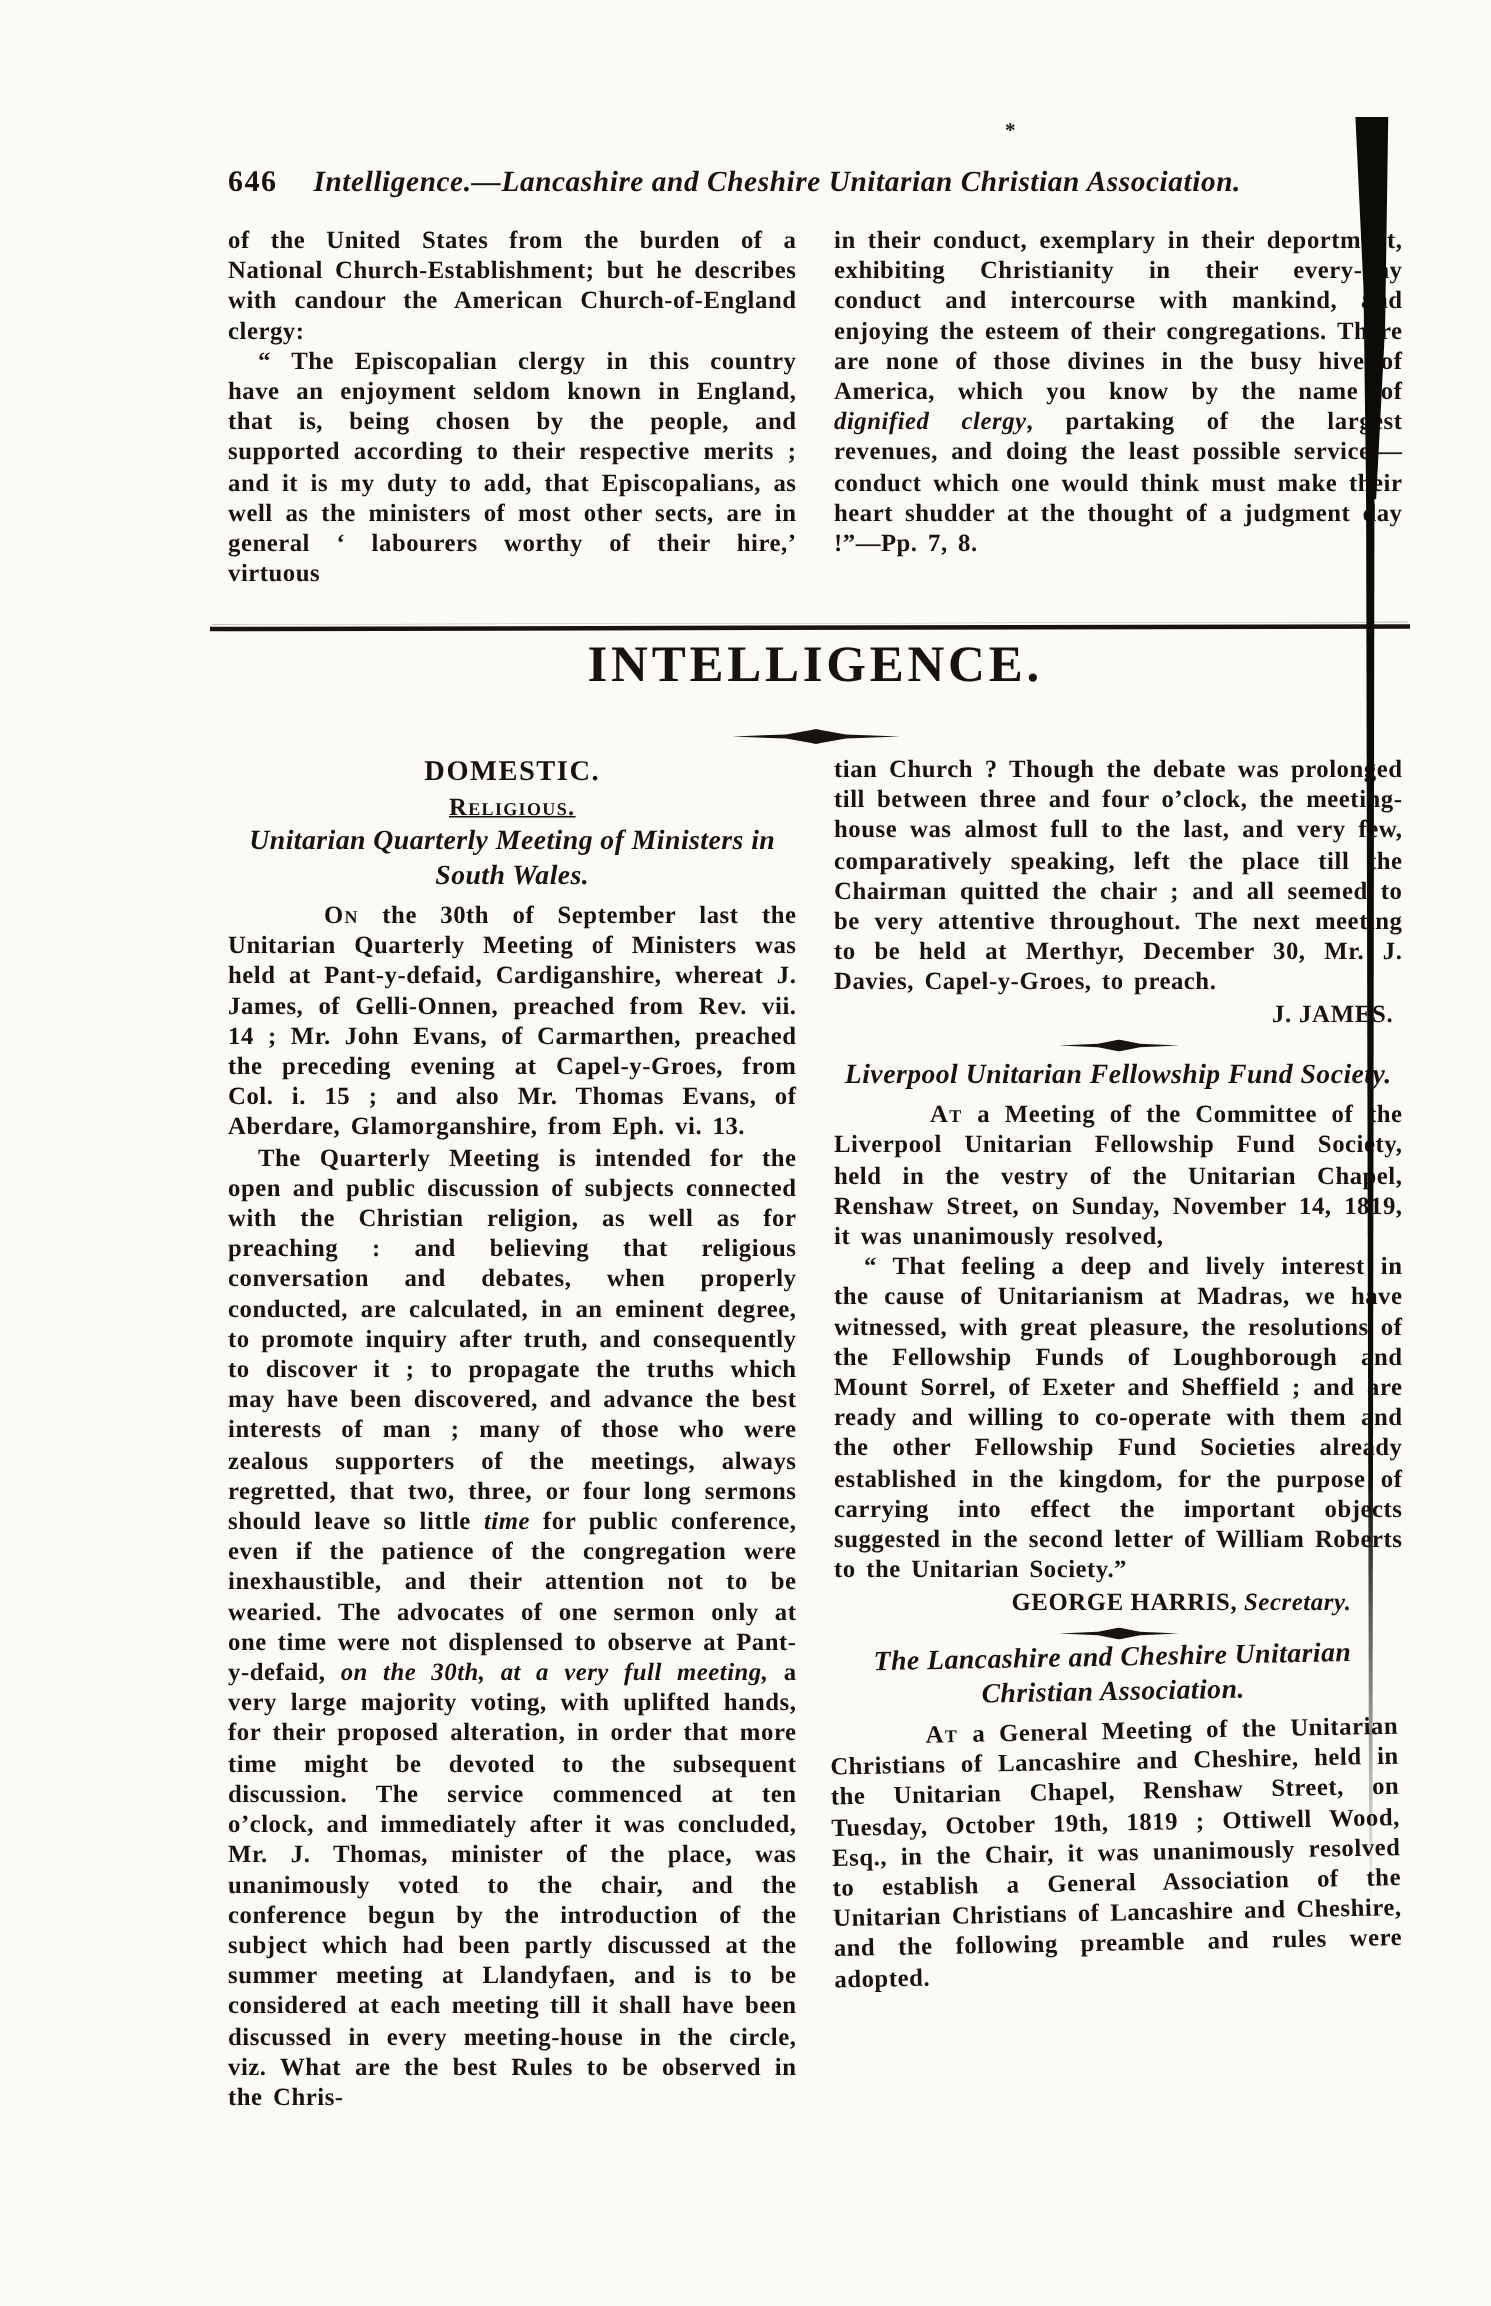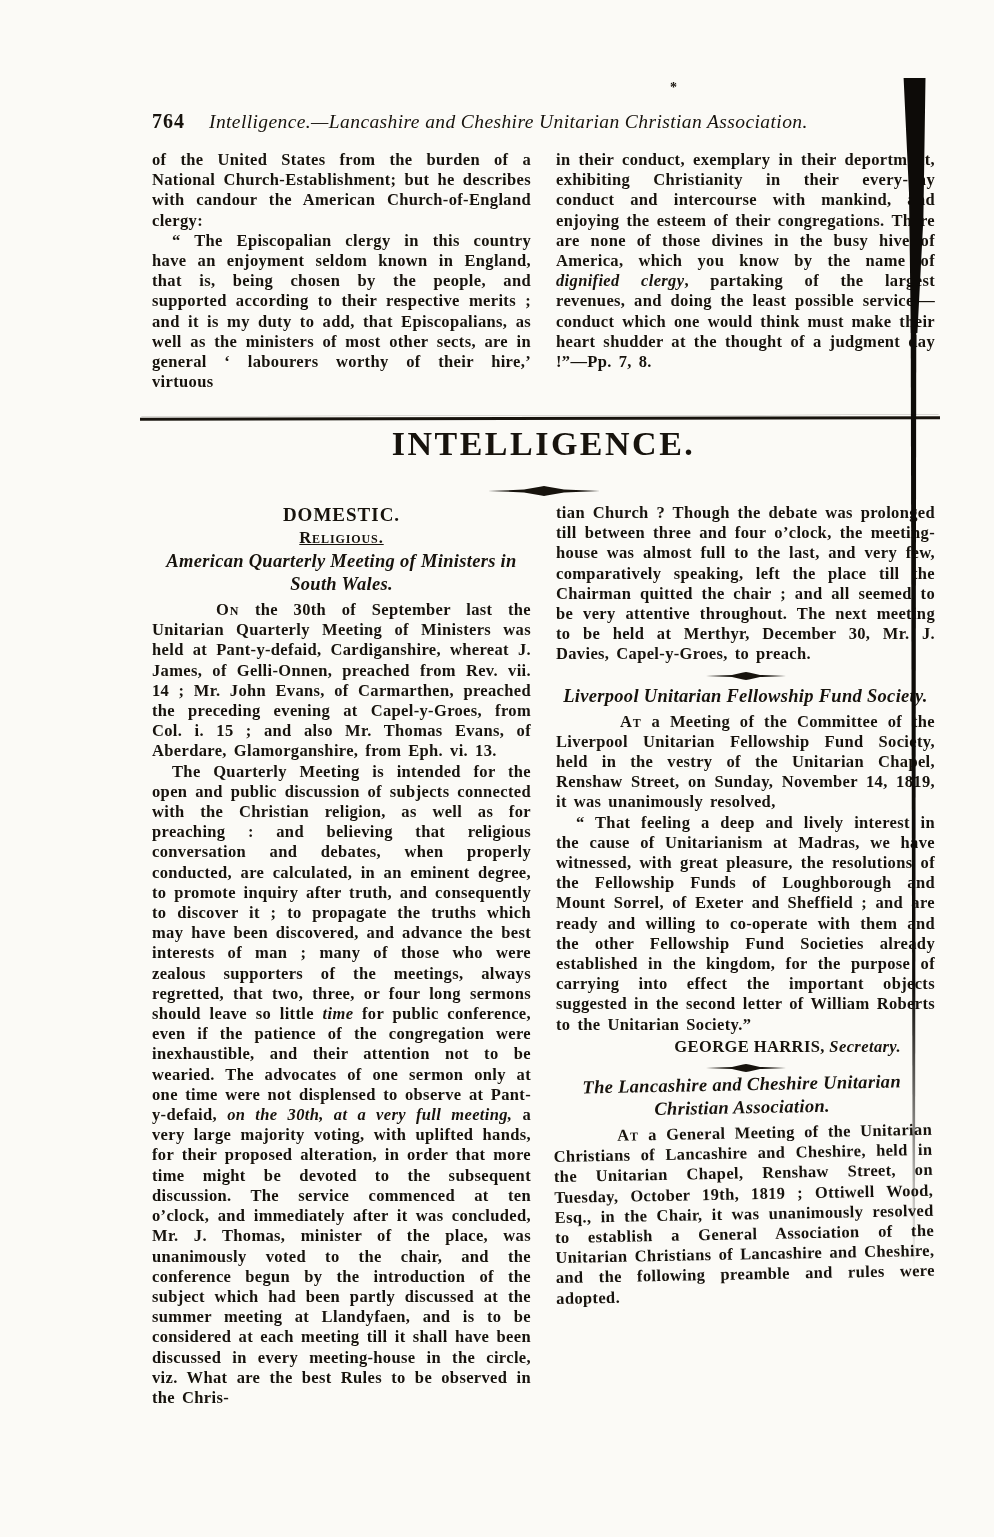--- a/index.html
+++ b/index.html
@@ -7,21 +7,21 @@
     width:994px;height:1537px;position:relative;overflow:hidden;
     background:var(--paper,#fbfaf6);
     color:var(--ink,#17130d);
     font-family:"Liberation Serif","DejaVu Serif",serif;
   }
   .page{position:absolute;inset:0;}
 
   
   .running-head{position:absolute;top:110px;left:152px;width:790px;white-space:nowrap;}
   .pageno{font-weight:bold;font-size:20px;letter-spacing:1px;}
-  .runtitle{font-weight:normal;font-style:italic;font-size:19.5px;margin-left:24px;letter-spacing:0.4px;}
+  .runtitle{font-weight:bold;font-style:italic;font-size:19.5px;margin-left:24px;letter-spacing:0.4px;}
   .corner-mark{position:absolute;top:80px;left:670px;font-size:14px;font-weight:bold;}
 
   
   .cols{position:absolute;left:152px;width:783px;display:flex;gap:25px;justify-content:space-between;}
   .intro{top:150px;}
   .main{top:503px;}
   .col{width:387px;}
 
   .body-text{
     margin:0;font-size:16.5px;line-height:20.2px;font-weight:bold;
@@ -72,21 +72,21 @@
   }
 </style>
 </head>
 <body>
 
 <div class="page">
 
   <div class="corner-mark">*</div>
 
   <header class="running-head">
-    <span class="pageno">764</span><span class="runtitle">Intelligence.—Lancashire and Cheshire Unitarian Christian Association.</span>
+    <span class="pageno">646</span><span class="runtitle">Intelligence.—Lancashire and Cheshire Unitarian Christian Association.</span>
   </header>
 
   <section class="cols intro">
     <div class="col">
       <p class="body-text"><span>of the United States from the burden of a National Church-Establishment; but he describes with candour the American Church-of-England clergy:</span></p>
       <p class="body-text indent"><span>“ The Episcopalian clergy in this country have an enjoyment seldom known in England, that is, being chosen by the people, and supported according to their respective merits ; and it is my duty to add, that Episcopalians, as well as the ministers of most other sects, are in general ‘ labourers worthy of their hire,’ virtuous</span></p>
     </div>
     <div class="col">
       <p class="body-text"><span>in their conduct, exemplary in their deportment, exhibiting Christianity in their every-day conduct and intercourse with mankind, and enjoying the esteem of their congregations.  There are none of those divines in the busy hive of America, which you know by the name of </span><span class="it">dignified clergy</span><span>, partaking of the largest revenues, and doing the least possible service,—conduct which one would think must make their heart shudder at the thought of a judgment day !”—Pp. 7, 8.</span></p>
     </div>
@@ -98,27 +98,28 @@
 
   <svg class="divider main-divider" width="112" height="10" viewBox="0 0 112 10" aria-hidden="true">
     <polygon points="0,5 36,3.6 52,0.8 56,0 60,0.8 76,3.6 112,5 76,6.4 60,9.2 56,10 52,9.2 36,6.4" fill="currentColor"></polygon>
   </svg>
 
   <section class="cols main">
 
     <div class="col">
       <h2 class="sec-head">DOMESTIC.</h2>
       <h3 class="sub-head sc">Religious.</h3>
-      <h4 class="art-title">American Quarterly Meeting of Ministers in South Wales.</h4>
+      <h4 class="art-title">Unitarian Quarterly Meeting of Ministers in South Wales.</h4>
       <p class="body-text indent"><span class="sc">On</span><span> the 30th of September last the Unitarian Quarterly Meeting of Ministers was held at Pant-y-defaid, Cardiganshire, whereat J. James, of Gelli-Onnen, preached from Rev. vii. 14 ; Mr. John Evans, of Carmarthen, preached the preceding evening at Capel-y-Groes, from Col. i. 15 ; and also Mr. Thomas Evans, of Aberdare, Glamorganshire, from Eph. vi. 13.</span></p>
       <p class="body-text indent"><span>The Quarterly Meeting is intended for the open and public discussion of subjects connected with the Christian religion, as well as for preaching : and believing that religious conversation and debates, when properly conducted, are calculated, in an eminent degree, to promote inquiry after truth, and consequently to discover it ; to propagate the truths which may have been discovered, and advance the best interests of man ; many of those who were zealous supporters of the meetings, always regretted, that two, three, or four long sermons should leave so little </span><span class="it">time</span><span> for public conference, even if the patience of the congregation were inexhaustible, and their attention not to be wearied.  The advocates of one sermon only at one time were not displensed to observe at Pant-y-defaid, </span><span class="it">on the 30th, at a very full meeting,</span><span> a very large majority voting, with uplifted hands, for their proposed alteration, in order that more time might be devoted to the subsequent discussion.  The service commenced at ten o’clock, and immediately after it was concluded, Mr. J. Thomas, minister of the place, was unanimously voted to the chair, and the conference begun by the introduction of the subject which had been partly discussed at the summer meeting at Llandyfaen, and is to be considered at each meeting till it shall have been discussed in every meeting-house in the circle, viz. What are the best Rules to be observed in the Chris-</span></p>
     </div>
 
     <div class="col">
       <p class="body-text"><span>tian Church ?  Though the debate was prolonged till between three and four o’clock, the meeting-house was almost full to the last, and very few, comparatively speaking, left the place till the Chairman quitted the chair ; and all seemed to be very attentive throughout.  The next meeting to be held at Merthyr, December 30, Mr. J. Davies, Capel-y-Groes, to preach.</span></p>
+      <p class="signature">J. JAMES.</p>
 
       <svg class="divider col-divider" width="80" height="8" viewBox="0 0 80 8" aria-hidden="true">
         <polygon points="0,4 26,2.9 37,0.6 40,0 43,0.6 54,2.9 80,4 54,5.1 43,7.4 40,8 37,7.4 26,5.1" fill="currentColor"></polygon>
       </svg>
 
       <h4 class="art-title">Liverpool Unitarian Fellowship Fund Society.</h4>
       <p class="body-text indent"><span class="sc">At</span><span> a Meeting of the Committee of the Liverpool Unitarian Fellowship Fund Society, held in the vestry of the Unitarian Chapel, Renshaw Street, on Sunday, November 14, 1819, it was unanimously resolved,</span></p>
       <p class="body-text indent"><span>“ That feeling a deep and lively interest in the cause of Unitarianism at Madras, we have witnessed, with great pleasure, the resolutions of the Fellowship Funds of Loughborough and Mount Sorrel, of Exeter and Sheffield ; and are ready and willing to co-operate with them and the other Fellowship Fund Societies already established in the kingdom, for the purpose of carrying into effect the important objects suggested in the second letter of William Roberts to the Unitarian Society.”</span></p>
       <p class="signature-mid"><span>GEORGE HARRIS, </span><span class="it">Secretary.</span></p>
 

